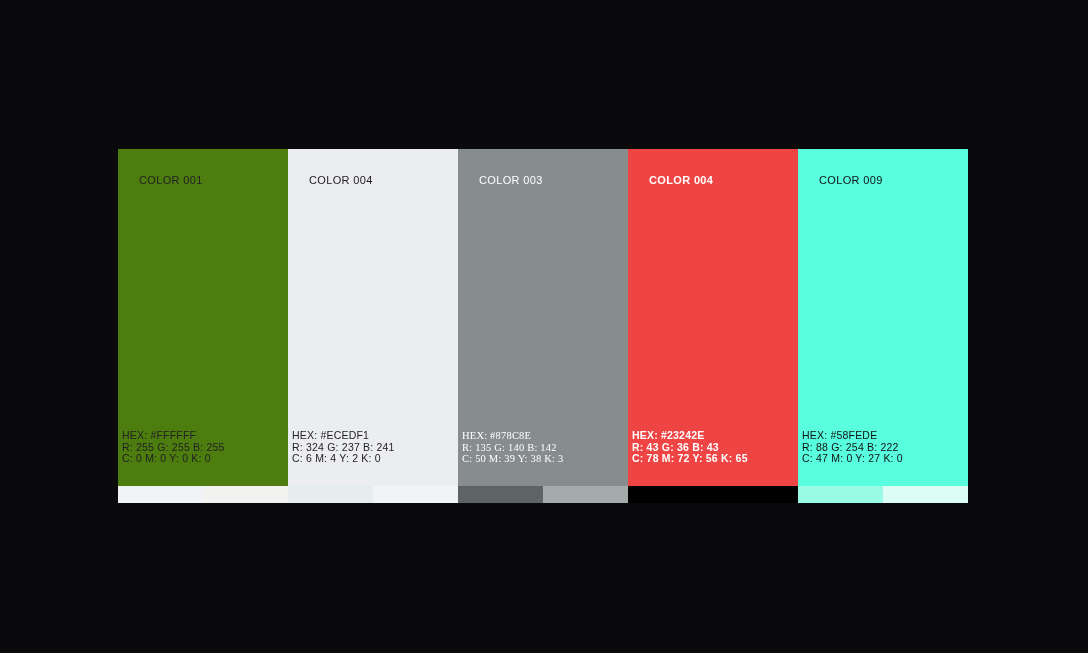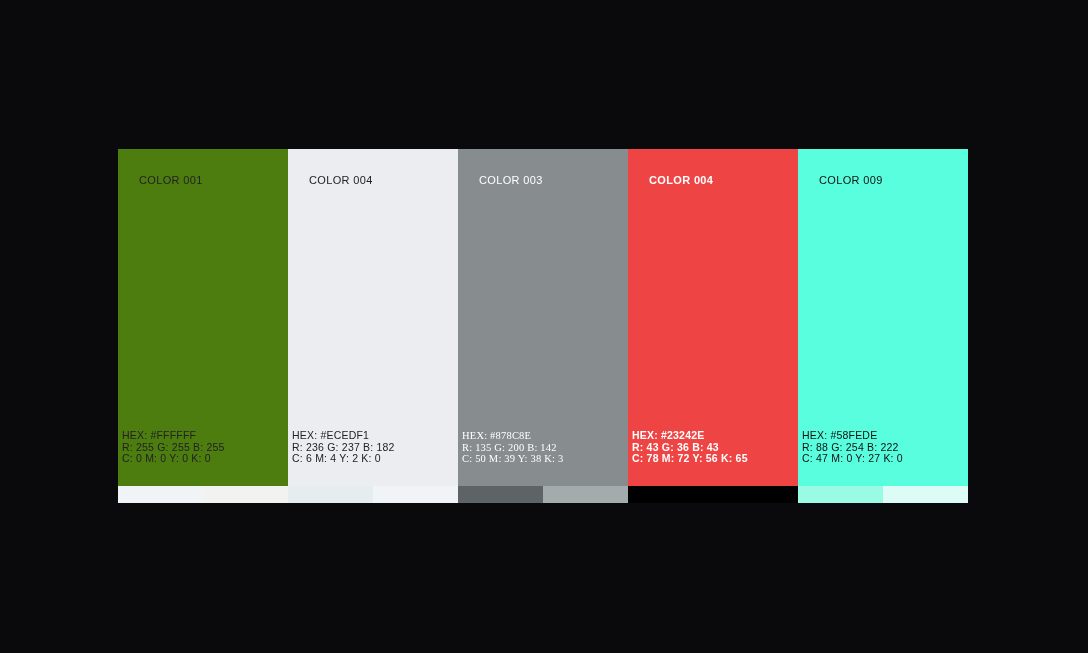--- a/index.html
+++ b/index.html
@@ -90,30 +90,30 @@
         <span class="spec-line">HEX: #FFFFFF</span>
         <span class="spec-line">R: 255 G: 255 B: 255</span>
         <span class="spec-line">C: 0 M: 0 Y: 0 K: 0</span>
       </div>
     </div>
 
     <div class="swatch" style="background: rgb(236, 237, 241);">
       <span class="swatch-name" style="color: rgb(34, 34, 34);">COLOR 004</span>
       <div class="swatch-specs" style="color: rgb(34, 34, 34);">
         <span class="spec-line">HEX: #ECEDF1</span>
-        <span class="spec-line">R: 236 G: 237 B: 182</span>
+        <span class="spec-line">R: 324 G: 237 B: 241</span>
         <span class="spec-line">C: 6 M: 4 Y: 2 K: 0</span>
       </div>
     </div>
 
     <div class="swatch" style="background: rgb(135, 140, 142);">
       <span class="swatch-name" style="color: rgb(255, 255, 255);">COLOR 003</span>
       <div class="swatch-specs" style="color: rgb(255, 255, 255); font-family: Liberation Serif, serif;">
         <span class="spec-line">HEX: #878C8E</span>
-        <span class="spec-line">R: 135 G: 200 B: 142</span>
+        <span class="spec-line">R: 135 G: 140 B: 142</span>
         <span class="spec-line">C: 50 M: 39 Y: 38 K: 3</span>
       </div>
     </div>
 
     <div class="swatch" style="background: #ef4444; font-weight: bold;">
       <span class="swatch-name" style="color: rgb(255, 255, 255);">COLOR 004</span>
       <div class="swatch-specs" style="color: rgb(255, 255, 255);">
         <span class="spec-line">HEX: #23242E</span>
         <span class="spec-line">R: 43 G: 36 B: 43</span>
         <span class="spec-line">C: 78 M: 72 Y: 56 K: 65</span>

